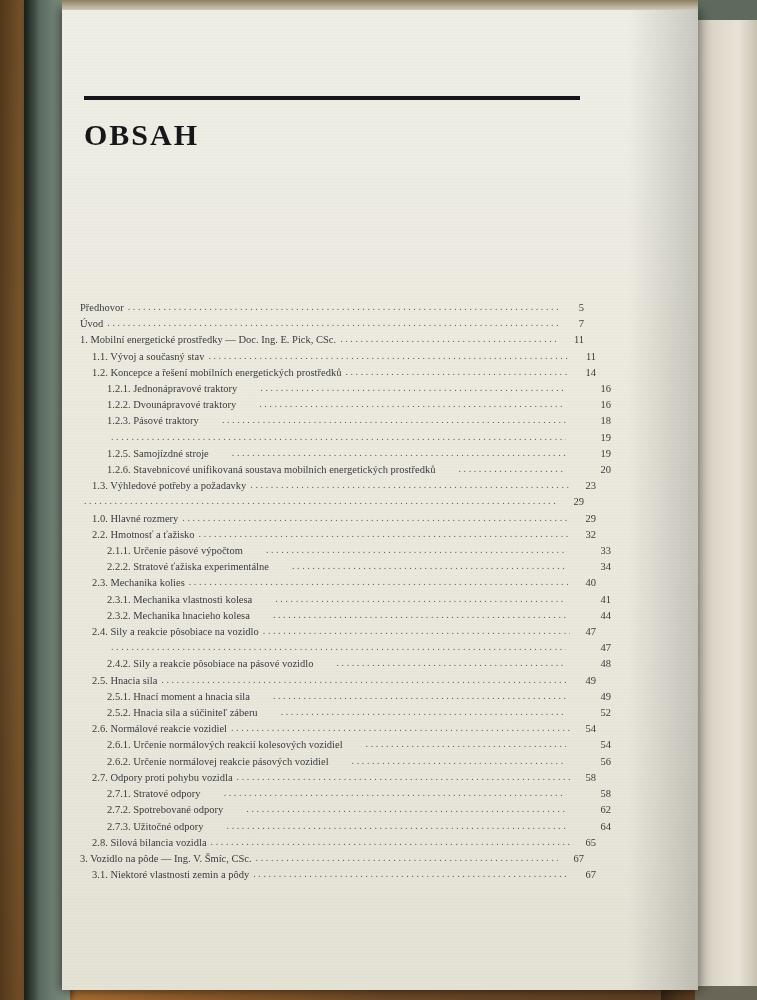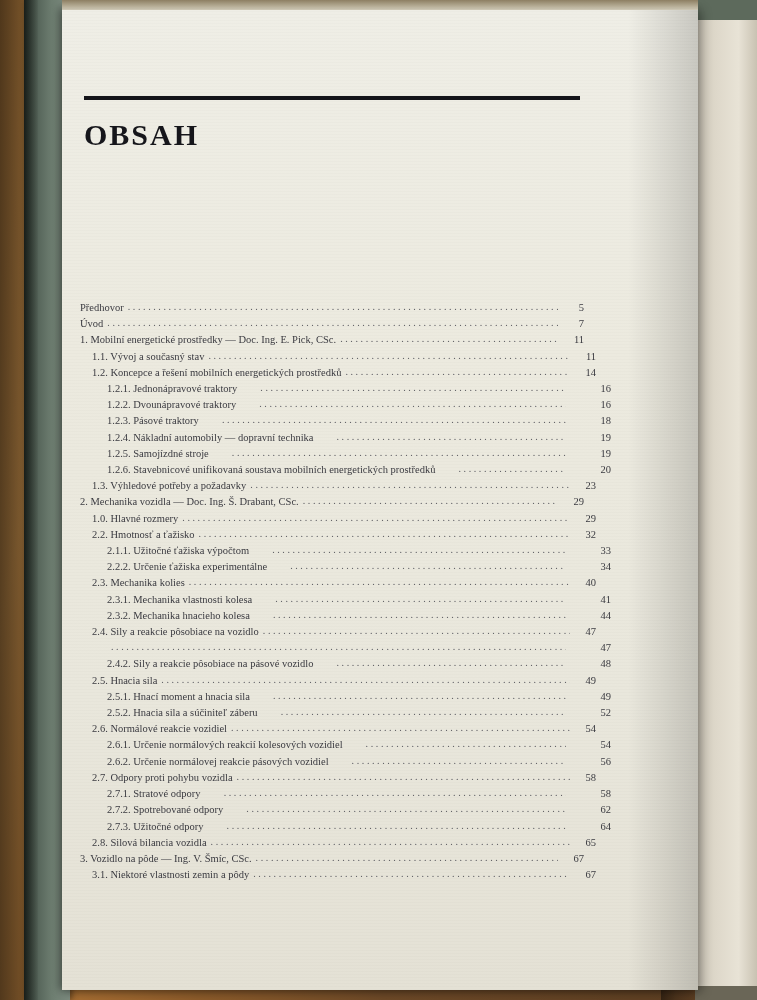--- a/index.html
+++ b/index.html
@@ -218,61 +218,59 @@
         <span class="toc-label">1.2.2. Dvounápravové traktory</span>
         <span class="toc-dots">.........................................................................................................................................................</span>
         <span class="toc-page">16</span>
       </div>
       <div class="toc-row lvl2">
         <span class="toc-label">1.2.3. Pásové traktory</span>
         <span class="toc-dots">.........................................................................................................................................................</span>
         <span class="toc-page">18</span>
       </div>
       <div class="toc-row lvl2">
-        <span class="toc-label">1.2.4. Nákladní automobily — dopravní technika</span>
         <span class="toc-dots">.........................................................................................................................................................</span>
         <span class="toc-page">19</span>
       </div>
       <div class="toc-row lvl2">
         <span class="toc-label">1.2.5. Samojízdné stroje</span>
         <span class="toc-dots">.........................................................................................................................................................</span>
         <span class="toc-page">19</span>
       </div>
       <div class="toc-row lvl2">
         <span class="toc-label">1.2.6. Stavebnicové unifikovaná soustava mobilních energetických prostředků</span>
         <span class="toc-dots">.........................................................................................................................................................</span>
         <span class="toc-page">20</span>
       </div>
       <div class="toc-row lvl1">
         <span class="toc-label">1.3. Výhledové potřeby a požadavky</span>
         <span class="toc-dots">.........................................................................................................................................................</span>
         <span class="toc-page">23</span>
       </div>
       <div class="toc-row lvl0">
-        <span class="toc-label">2. Mechanika vozidla — Doc. Ing. Š. Drabant, CSc.</span>
         <span class="toc-dots">.........................................................................................................................................................</span>
         <span class="toc-page">29</span>
       </div>
       <div class="toc-row lvl1">
         <span class="toc-label">1.0. Hlavné rozmery</span>
         <span class="toc-dots">.........................................................................................................................................................</span>
         <span class="toc-page">29</span>
       </div>
       <div class="toc-row lvl1">
         <span class="toc-label">2.2. Hmotnosť a ťažisko</span>
         <span class="toc-dots">.........................................................................................................................................................</span>
         <span class="toc-page">32</span>
       </div>
       <div class="toc-row lvl2">
-        <span class="toc-label">2.1.1. Užitočné ťažiska výpočtom</span>
+        <span class="toc-label">2.1.1. Určenie pásové výpočtom</span>
         <span class="toc-dots">.........................................................................................................................................................</span>
         <span class="toc-page">33</span>
       </div>
       <div class="toc-row lvl2">
-        <span class="toc-label">2.2.2. Určenie ťažiska experimentálne</span>
+        <span class="toc-label">2.2.2. Stratové ťažiska experimentálne</span>
         <span class="toc-dots">.........................................................................................................................................................</span>
         <span class="toc-page">34</span>
       </div>
       <div class="toc-row lvl1">
         <span class="toc-label">2.3. Mechanika kolies</span>
         <span class="toc-dots">.........................................................................................................................................................</span>
         <span class="toc-page">40</span>
       </div>
       <div class="toc-row lvl2">
         <span class="toc-label">2.3.1. Mechanika vlastnosti kolesa</span>

